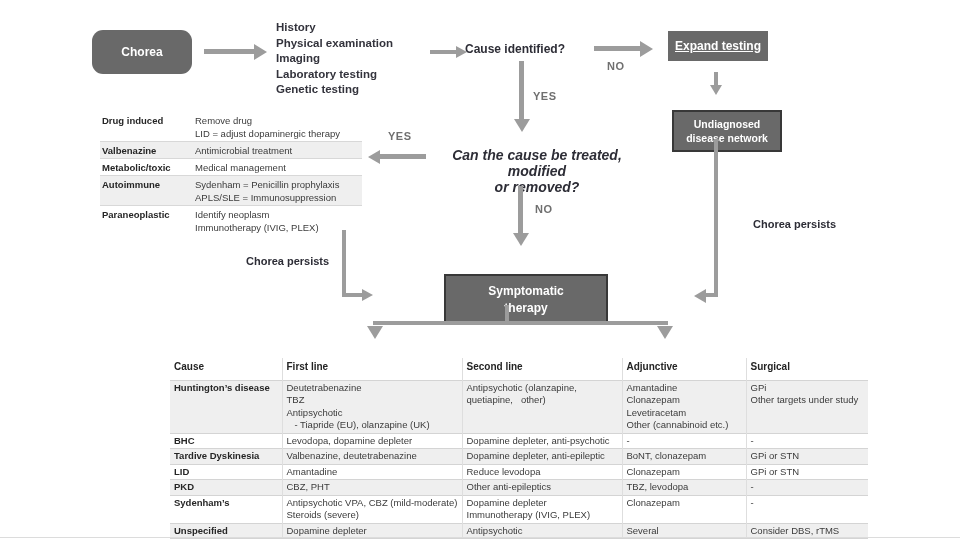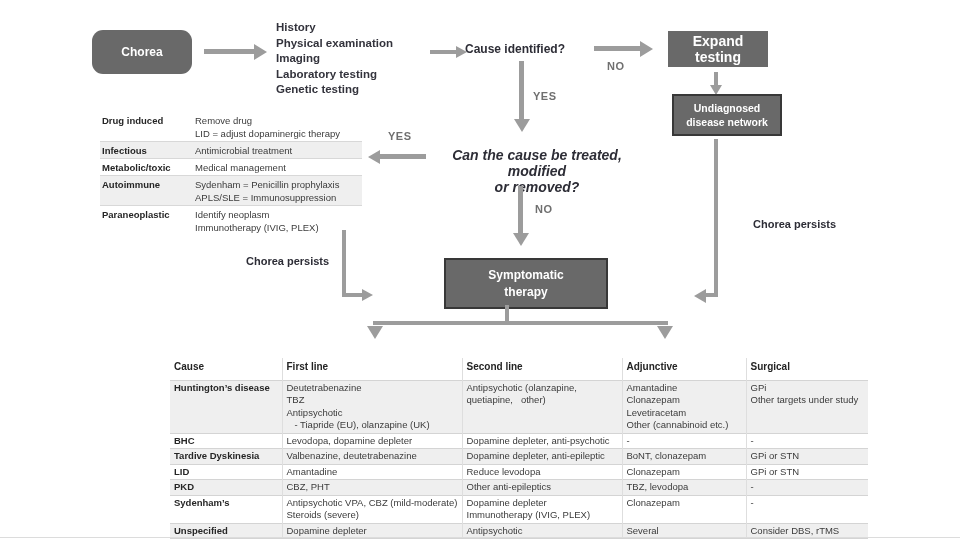--- a/index.html
+++ b/index.html
@@ -9,21 +9,21 @@
     font-family:"Liberation Sans", sans-serif;
     -webkit-font-smoothing:antialiased;
   }
 
   
   .fbox{
     position:absolute;background:#696969;color:#ffffff;
     display:flex;align-items:center;justify-content:center;
     text-align:center;font-weight:bold;white-space:pre-line;
   }
-  .fbox.bordered{border:2px solid #383838;}
+  .fbox.bordered{border:2px solid #383838;margin-top:16px;}
 
   
   .shaft{position:absolute;background:#9c9c9c;}
   .head{position:absolute;width:0;height:0;}
   .head.r{border-top:8px solid transparent;border-bottom:8px solid transparent;border-left:13px solid #9c9c9c;}
   .head.r.sm{border-top:6px solid transparent;border-bottom:6px solid transparent;border-left:11px solid #9c9c9c;}
   .head.l{border-top:7px solid transparent;border-bottom:7px solid transparent;border-right:12px solid #9c9c9c;}
   .head.d{border-left:8px solid transparent;border-right:8px solid transparent;border-top:13px solid #9c9c9c;}
   .head.d.sm{border-left:6px solid transparent;border-right:6px solid transparent;border-top:10px solid #9c9c9c;}
 
@@ -73,21 +73,21 @@
 </div>
 
 <div class="flowtext" style="left:459px;top:42px;width:112px;text-align:center;font-size:12px;">Cause identified?</div>
 
 <div>
   <div class="shaft" style="left:594px;top:46px;width:46px;height:5px;"></div>
   <div class="head r" style="left:640px;top:41px;"></div>
 </div>
 <div class="yesno" style="left:607px;top:60px;">NO</div>
 
-<div class="fbox" style="left:668px;top:31px;width:100px;height:36px;font-size:14px;">Expand testing</div>
+<div class="fbox" style="left:668px;top:31px;width:100px;height:30px;font-size:12px;text-decoration:underline;">Expand testing</div>
 
 <div>
   <div class="shaft" style="left:714px;top:72px;width:4px;height:13px;"></div>
   <div class="head d sm" style="left:710px;top:85px;"></div>
 </div>
 
 <div class="fbox bordered" style="left:672px;top:94px;width:106px;height:38px;font-size:10.5px;line-height:14px;">Undiagnosed
 disease network</div>
 
 <div>
@@ -136,21 +136,21 @@
 </div>
 
 <table class="etio">
   <tbody id="etio-body">
       <tr>
         <td class="lbl">Drug induced</td>
         <td>Remove drug
 LID = adjust dopaminergic therapy</td>
       </tr>
       <tr class="shaded">
-        <td class="lbl">Infectious</td>
+        <td class="lbl">Valbenazine</td>
         <td>Antimicrobial treatment</td>
       </tr>
       <tr>
         <td class="lbl">Metabolic/toxic</td>
         <td>Medical management</td>
       </tr>
       <tr class="shaded">
         <td class="lbl">Autoimmune</td>
         <td>Sydenham = Penicillin prophylaxis
 APLS/SLE = Immunosuppression</td>

